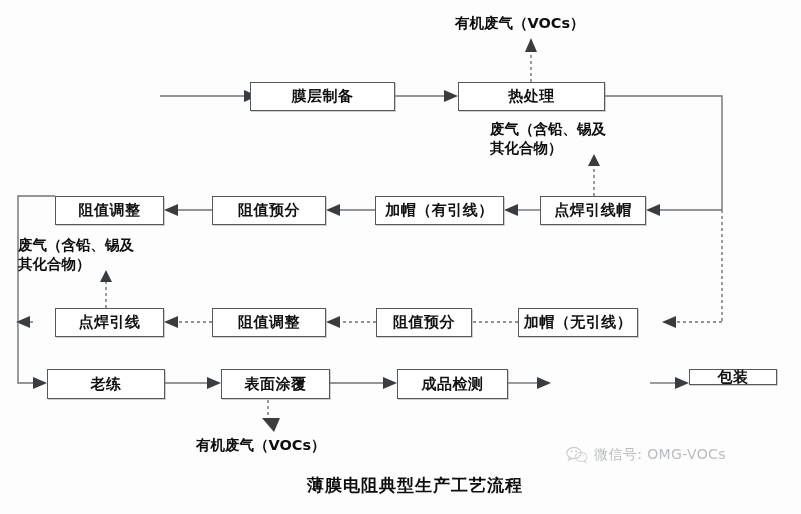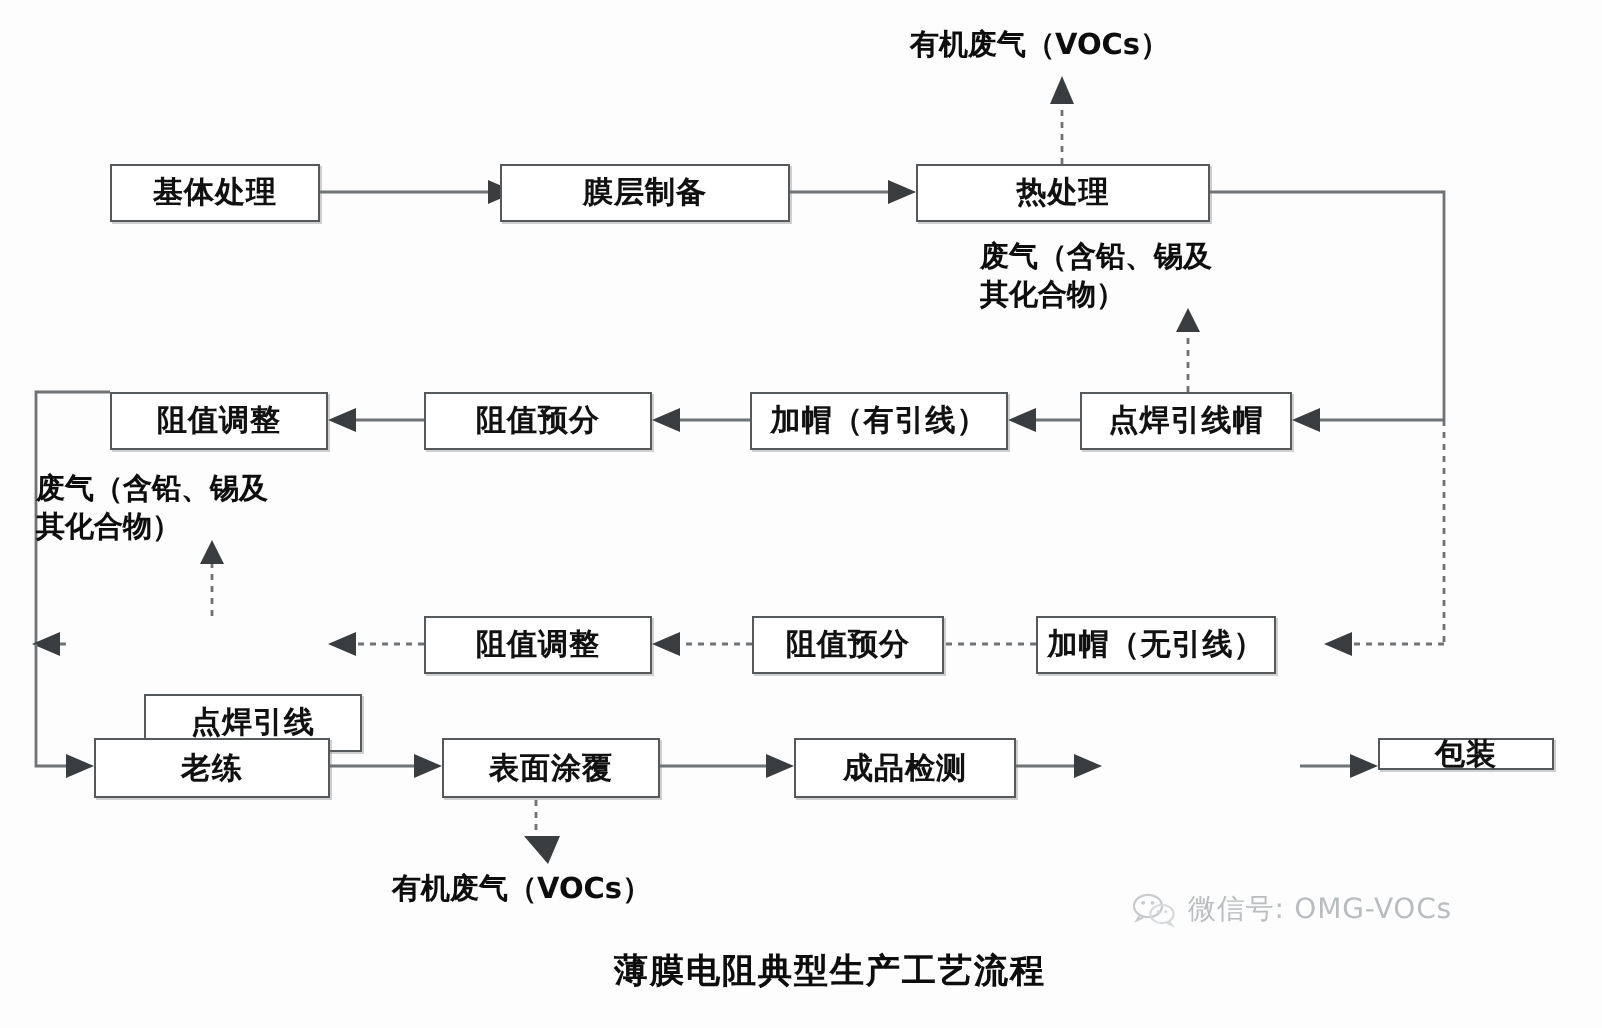--- a/index.html
+++ b/index.html
@@ -144,21 +144,20 @@
     <line x1="330" y1="383" x2="383" y2="383"></line>
     <polygon class="arrowhead" points="383,377 397,383 383,389"></polygon>
 
     <line x1="508" y1="383" x2="537" y2="383"></line>
     <polygon class="arrowhead" points="537,377 551,383 537,389"></polygon>
 
     <line x1="650" y1="383" x2="675" y2="383"></line>
     <polygon class="arrowhead" points="675,377 689,383 675,389"></polygon>
   </svg>
 
-  <div class="node" style="left:55px; top:82px; width:105px; height:29px;">基体处理</div>
 
   <div class="node" style="left:250px; top:82px; width:145px; height:29px;">膜层制备</div>
 
   <div class="node" style="left:458px; top:82px; width:147px; height:29px;">热处理</div>
 
   <div class="note" style="left:455px; top:14px; width:155px;">有机废气（VOCs）</div>
 
   <div class="note" style="left:490px; top:120px; width:210px;">
     <div>废气（含铅、锡及</div>
     <div>其化合物）</div>
@@ -170,21 +169,21 @@
 
   <div class="node" style="left:540px; top:196px; width:106px; height:29px;">点焊引线帽</div>
 
   <div class="node" style="left:375px; top:196px; width:129px; height:29px;">加帽（有引线）</div>
 
   <div class="note" style="left:18px; top:236px; width:180px;">
     <div>废气（含铅、锡及</div>
     <div>其化合物）</div>
   </div>
 
-  <div class="node" style="left:72px; top:308px; width:109px; height:29px;margin-top:39px;">点焊引线</div>
+  <div class="node" style="left:55px; top:308px; width:109px; height:29px;">点焊引线</div>
 
   <div class="node" style="left:212px; top:308px; width:114px; height:29px;">阻值调整</div>
 
   <div class="node" style="left:376px; top:308px; width:96px; height:29px;">阻值预分</div>
 
   <div class="node" style="left:518px; top:308px; width:120px; height:29px;">加帽（无引线）</div>
 
   <div class="node" style="left:47px; top:369px; width:118px; height:30px;">老练</div>
 
   <div class="node" style="left:221px; top:369px; width:109px; height:30px;">表面涂覆</div>

